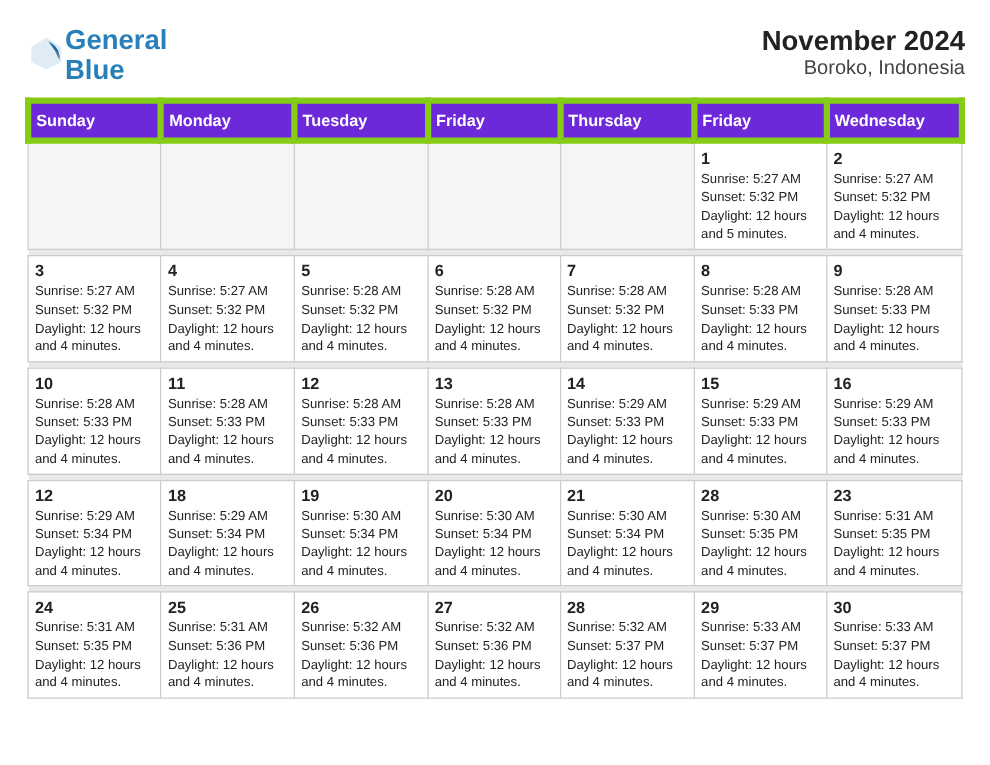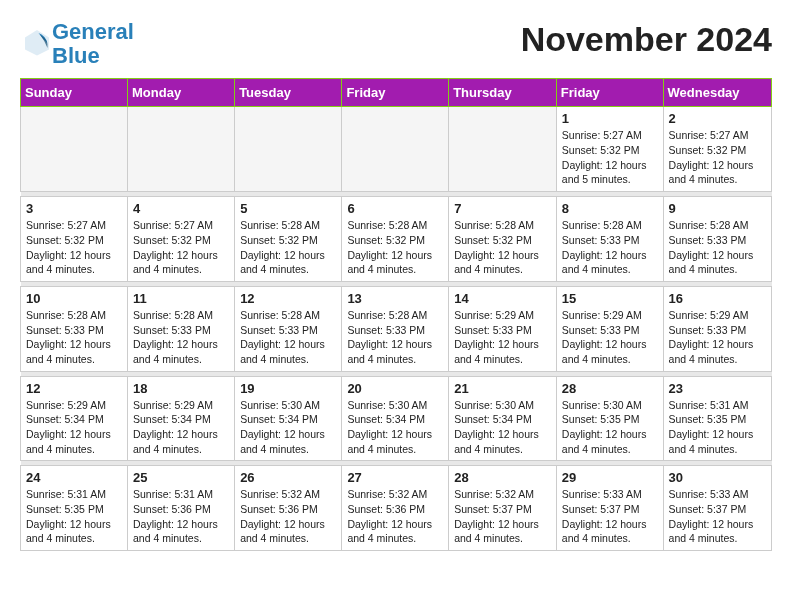--- a/index.html
+++ b/index.html
@@ -31,42 +31,42 @@
     }
     .logo-icon {
       width: 30px;
       height: 30px;
       margin-left: 2px;
     }
     .title-block {
       text-align: right;
     }
     .month-title {
-      font-size: 34px;
+      font-size: 22px;
       font-weight: bold;
       color: #222;
       margin-left: 29px;
     }
     .location {
       font-size: 16px;
       color: #444;
     }
     .calendar {
       width: 100%;
       border-collapse: collapse;
       font-size: 11px;
     }
     .calendar th {
-      background: #a21caf;
+      background: #6d28d9;
       color: #fff;
       padding: 6px 4px;
       text-align: left;
       font-size: 13px;
       font-weight: bold;
-      border: 1px solid #84cc16;
+      border: 5px solid #84cc16;
     }
     .calendar td {
       vertical-align: top;
       padding: 4px 5px;
       border: 1px solid #ccc;
       background: #fff;
       width: 110px;
       min-height: 80px;
       font-size: 10.5px;
       color: #222;
@@ -99,20 +99,21 @@
       </svg>
     </div>
     <div>
       <div class="logo-text">
         <span>General</span><br><span style="color:#2980b9">Blue</span>
       </div>
     </div>
   </div>
   <div class="title-block">
     <div class="month-title">November 2024</div>
+    <div class="location">Boroko, Indonesia</div>
   </div>
 </div>
 
 <table class="calendar">
   <thead>
     <tr>
     <th>Sunday</th>
         <th>Monday</th>
         <th>Tuesday</th>
         <th>Friday</th>

